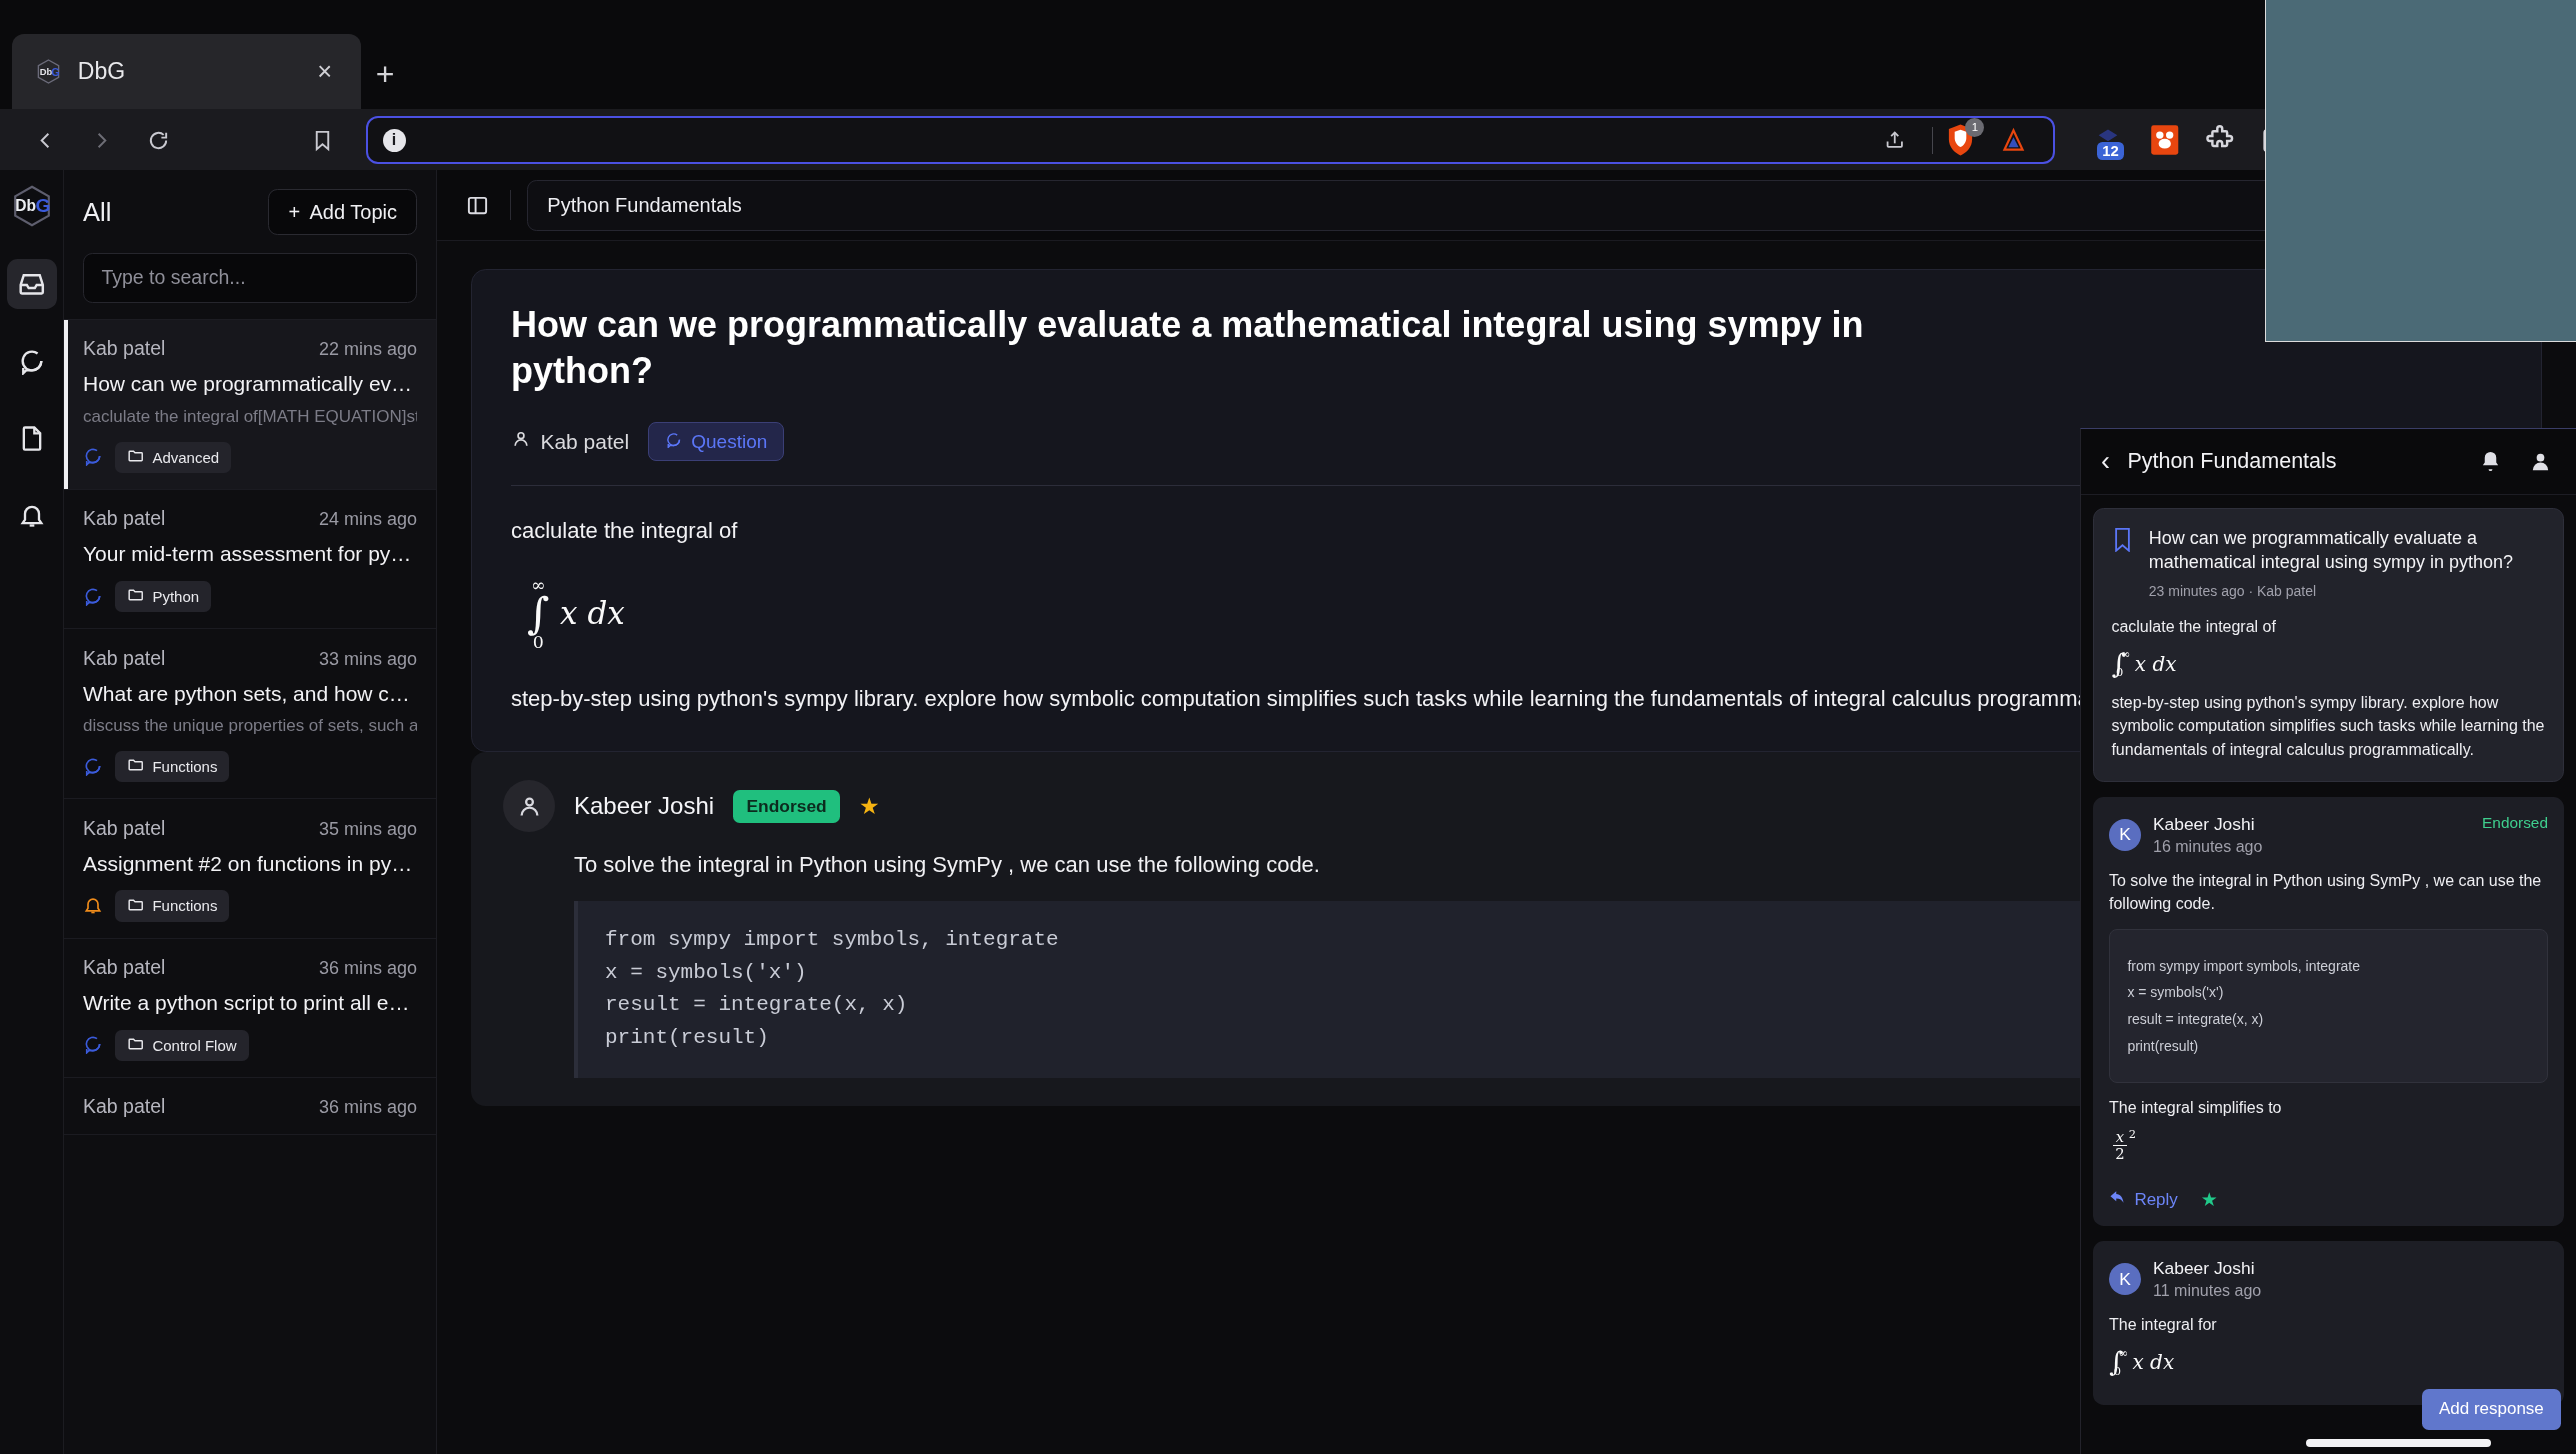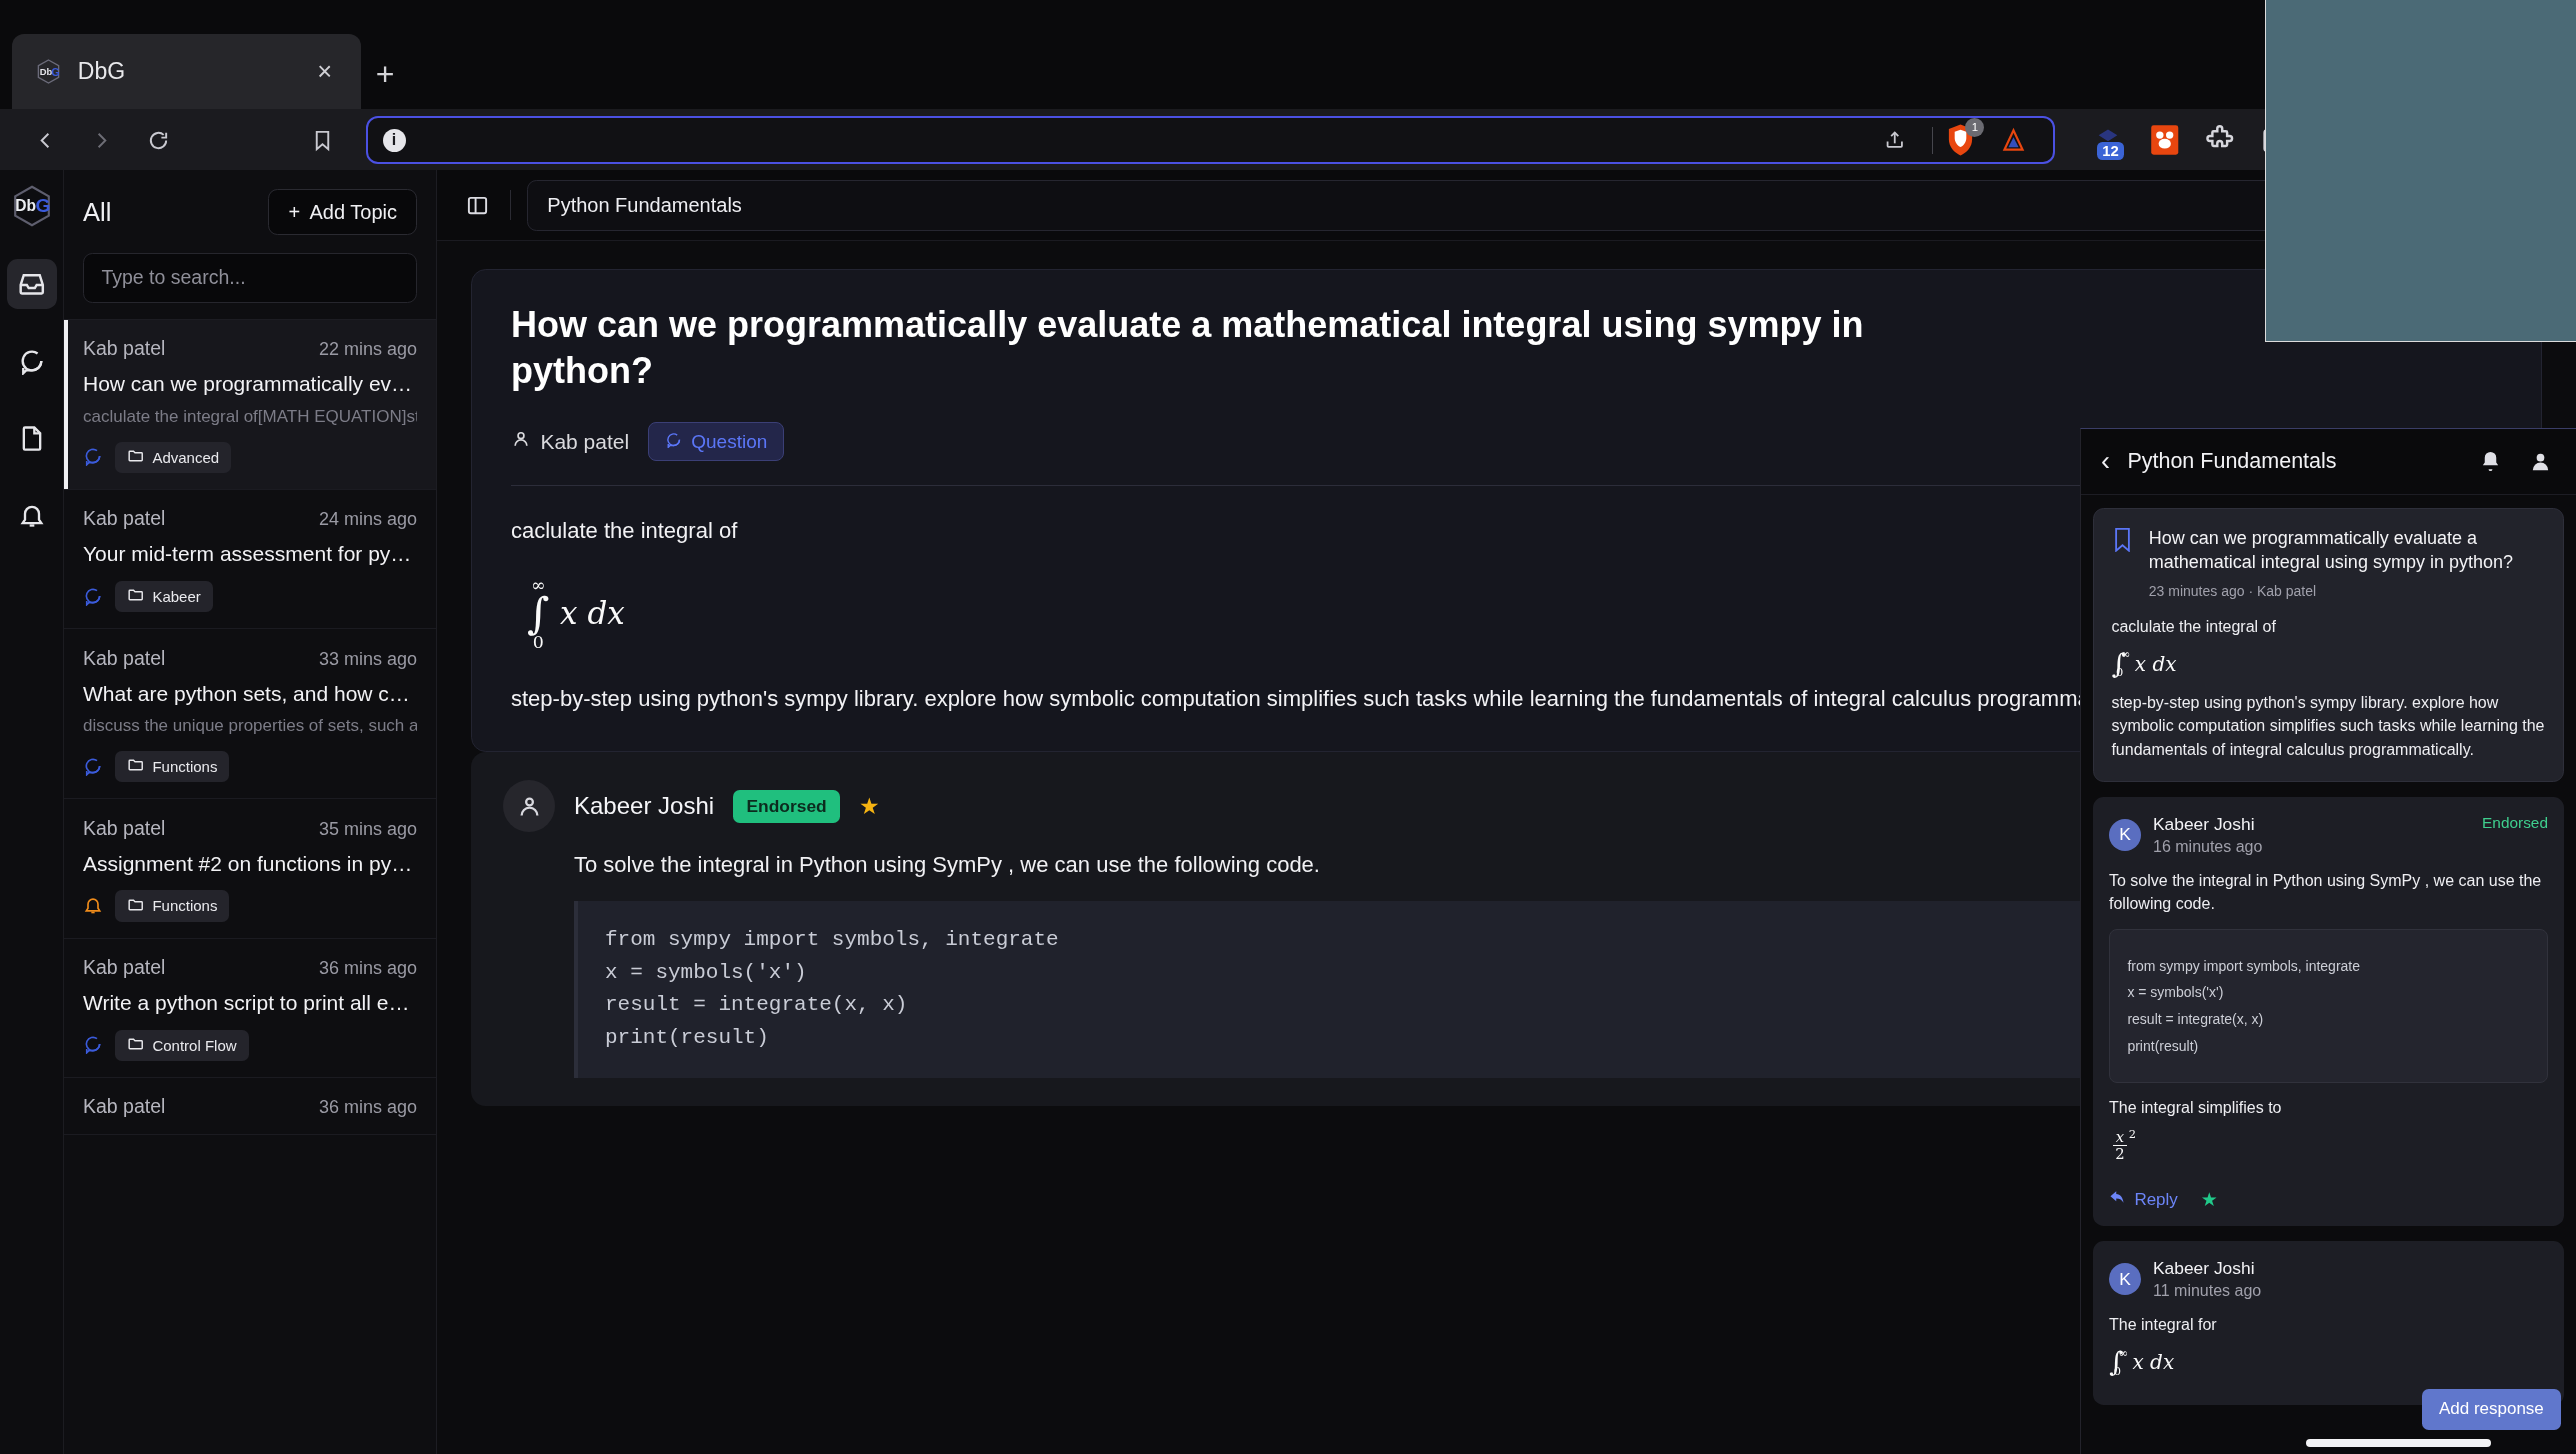--- a/index.html
+++ b/index.html
@@ -517,21 +517,21 @@
                   <path d="M20 12a8 8 0 1 1-3.2-6.4"></path>
                   <path d="M20 12a8 8 0 0 1-8 8H7l-2.5 2.5V18"></path>
                 </svg>
             </span>
             <span class="lp-folder">
               <span>
                 <svg width="17.4" height="17.4" viewBox="0 0 24 24" fill="none" stroke="currentColor" stroke-width="2">
                     <path d="M3 7a1 1 0 0 1 1-1h5l2 2h9a1 1 0 0 1 1 1v9a1 1 0 0 1-1 1H4a1 1 0 0 1-1-1z"></path>
                   </svg>
               </span>
-              <span>Kabeer</span>
+              <span>Python</span>
             </span>
           </div>
         </div>
 
         <div class="lp-item">
           <div class="lp-meta">
             <span class="lp-author">Kab patel</span>
             <span class="lp-time">33 mins ago</span>
           </div>
           <div class="lp-subject">What are python sets, and how can they …</div>

